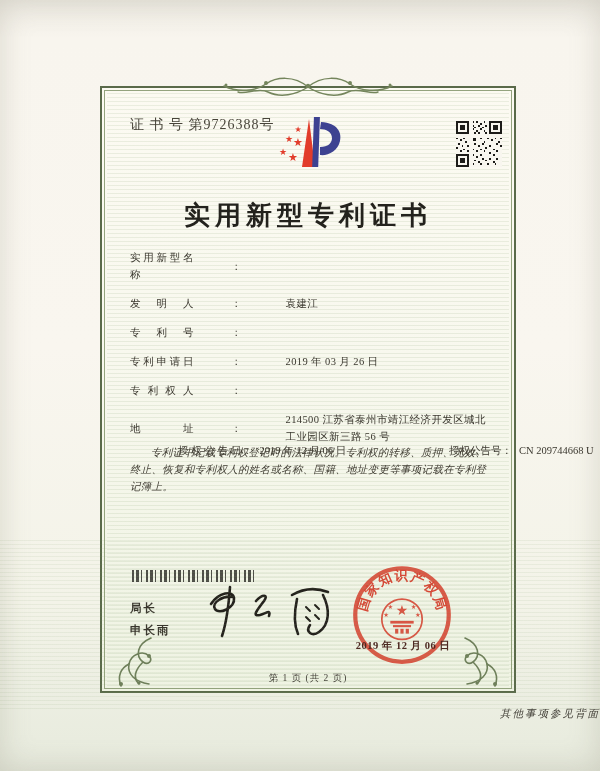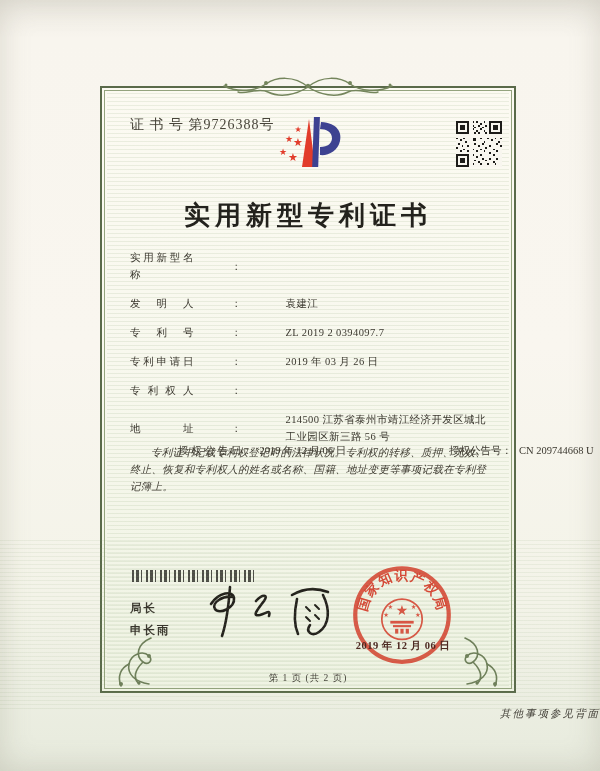--- a/index.html
+++ b/index.html
@@ -173,21 +173,20 @@
           <span class="fcolon">：</span>
       </div>
       <div class="frow">
         <span class="flabel">发明人</span>
           <span class="fcolon">：</span>
         <span class="fvalue">袁建江</span>
       </div>
       <div class="frow">
         <span class="flabel">专利号</span>
           <span class="fcolon">：</span>
-        <span class="fvalue">ZL 2019 2 0394097.7</span>
       </div>
       <div class="frow">
         <span class="flabel">专利申请日</span>
           <span class="fcolon">：</span>
         <span class="fvalue">2019 年 03 月 26 日</span>
       </div>
       <div class="frow">
         <span class="flabel">专利权人</span>
           <span class="fcolon">：</span>
       </div>

